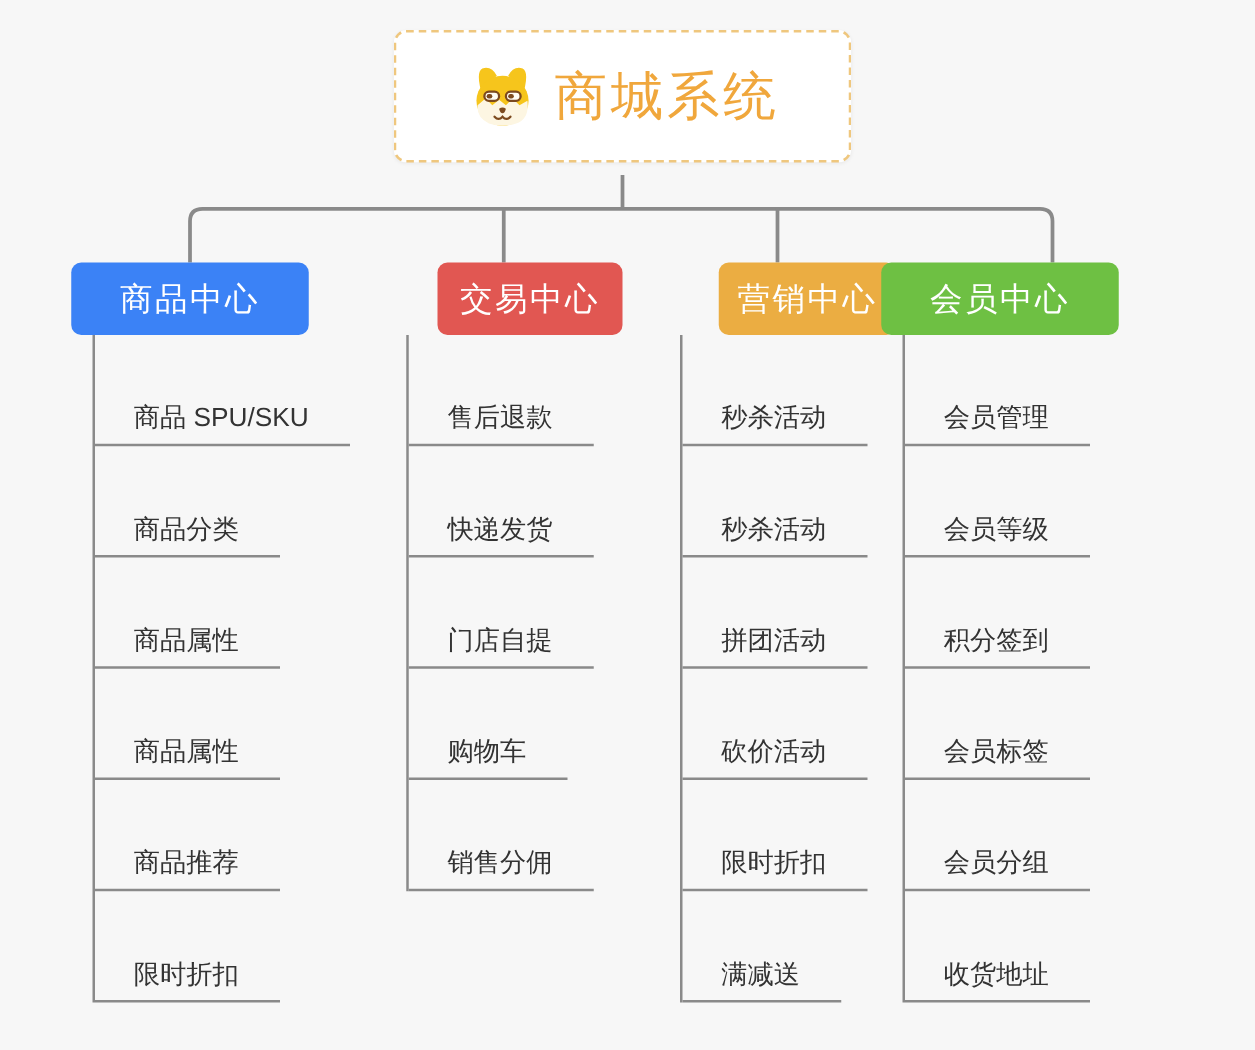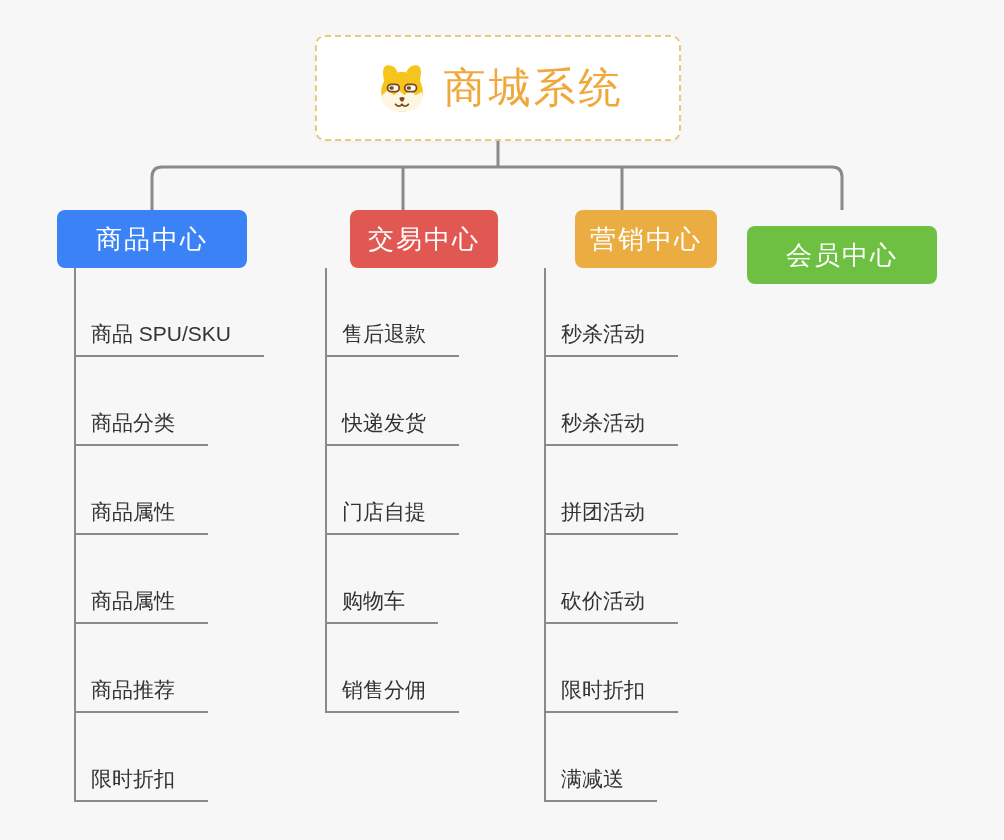--- a/index.html
+++ b/index.html
@@ -8,21 +8,21 @@
     background:#f7f7f7;
   }
   .canvas{
     position:relative;
     width:1004px;height:840px;
     background:#f7f7f7;
     overflow:hidden;
   }
   
   .root-node{
-    position:absolute;left:315px;top:35px;
+    position:absolute;left:315px;top:24px;
     width:366px;height:106px;
     background:#ffffff;
     border:2px dashed #efc77e;
     border-radius:10px;
     box-shadow:0 1px 3px rgba(0,0,0,.05);
     display:flex;align-items:center;justify-content:center;
     gap:13px;
     box-sizing:border-box;
   }
   .root-title{
@@ -33,21 +33,21 @@
     white-space:nowrap;
   }
   .mascot{width:58px;height:58px;flex:0 0 auto;}
   
   .connectors{position:absolute;left:0;top:0;pointer-events:none;}
   
   .branch{position:absolute;top:210px;width:190px;}
   .branch.b1{left:57px;}
   .branch.b2{left:308px;}
   .branch.b3{left:527px;}
-  .branch.b4{left:747px;margin-top:16px;}
+  .branch.b4{left:705px;}
   .branch-header{
     height:58px;
     border-radius:8px;
     display:flex;align-items:center;justify-content:center;
     color:#ffffff;
     font-size:26px;
     letter-spacing:2px;
     font-weight:500;
     box-sizing:border-box;
   }
@@ -55,21 +55,21 @@
     margin-left:17px;
     border-left:2.5px solid #8a8a8a;
   }
   .child{
     height:89px;
     display:flex;align-items:flex-end;
   }
   .topic{
     display:inline-block;
     border-bottom:2.5px solid #8a8a8a;
-    padding:0 33px 7px 15px;
+    padding:0 33px 7px 31px;
     font-size:21px;
     color:#333333;
     white-space:nowrap;
   }
 </style>
 </head>
 <body>
 
 <div class="canvas">
 
@@ -166,15 +166,35 @@
           <span class="topic">限时折扣</span>
         </div>
       <div class="child">
           <span class="topic">满减送</span>
         </div>
     </div>
   </div>
 
   <div class="branch b4">
     <div class="branch-header" style="background-color: rgb(110, 192, 67);">会员中心</div>
+    <div class="children">
+      <div class="child">
+          <span class="topic">会员管理</span>
+        </div>
+      <div class="child">
+          <span class="topic">会员等级</span>
+        </div>
+      <div class="child">
+          <span class="topic">积分签到</span>
+        </div>
+      <div class="child">
+          <span class="topic">会员标签</span>
+        </div>
+      <div class="child">
+          <span class="topic">会员分组</span>
+        </div>
+      <div class="child">
+          <span class="topic">收货地址</span>
+        </div>
+    </div>
   </div>
 
 </div>
 
 </body></html>

